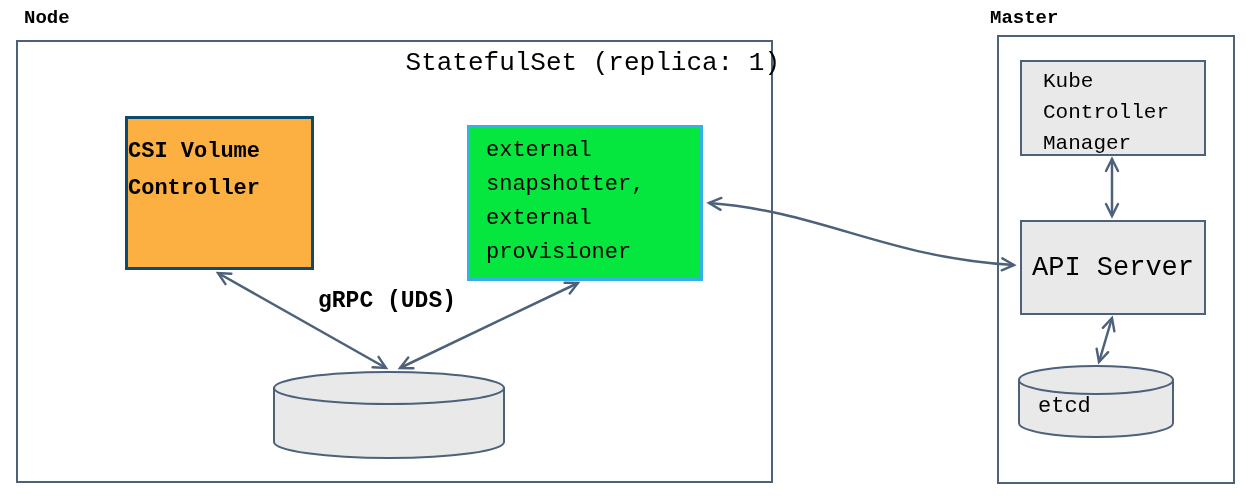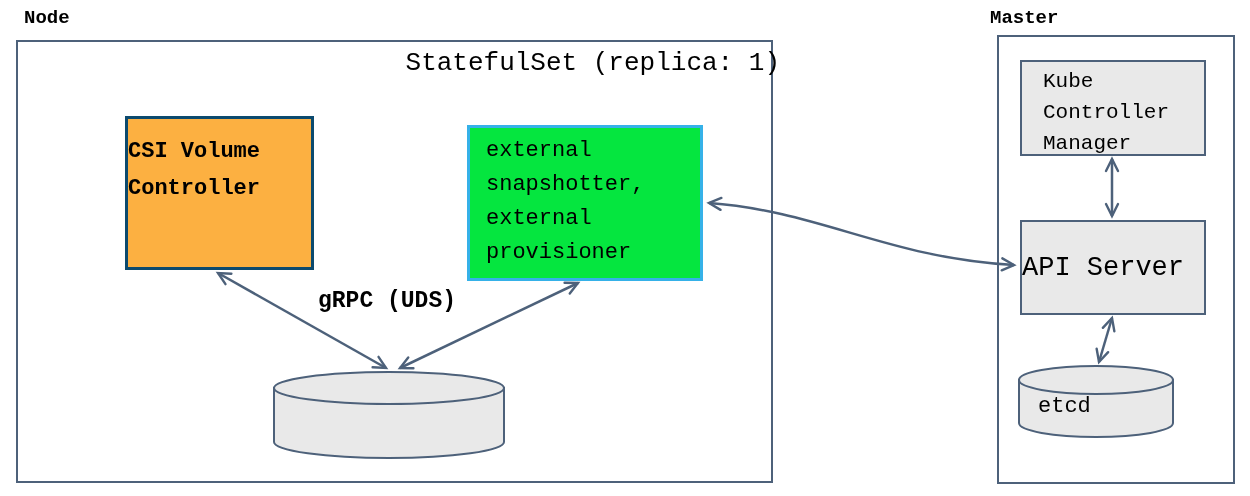--- a/index.html
+++ b/index.html
@@ -29,21 +29,21 @@
   }
   .grpc-label { left:318px; top:288px; font-size:23px; font-weight:bold; }
 
   .gray-box { background:#e9e9e9; border:2px solid #4d617a; }
   .kcm-box {
     left:1020px; top:60px; width:186px; height:96px;
     padding:4px 0 0 21px; font-size:21px; line-height:31px;
   }
   .api-box {
     left:1020px; top:220px; width:186px; height:95px;
-    display:flex; align-items:center; justify-content:flex-start; font-size:27px;
+    display:flex; align-items:center; justify-content:center; font-size:27px;
   }
 
   .emptydir-label { left:274px; top:406px; width:230px; text-align:center; font-size:21px; font-weight:bold; }
   .etcd-label { left:1038px; top:394px; font-size:22px; }
 
   svg.overlay { position:absolute; left:0; top:0; z-index:5; pointer-events:none; }
   .boxes { z-index:2; }
   .labels { z-index:6; }
 
   .cyl-top  { fill:#e9e9e9; stroke:#4d617a; stroke-width:2; }

